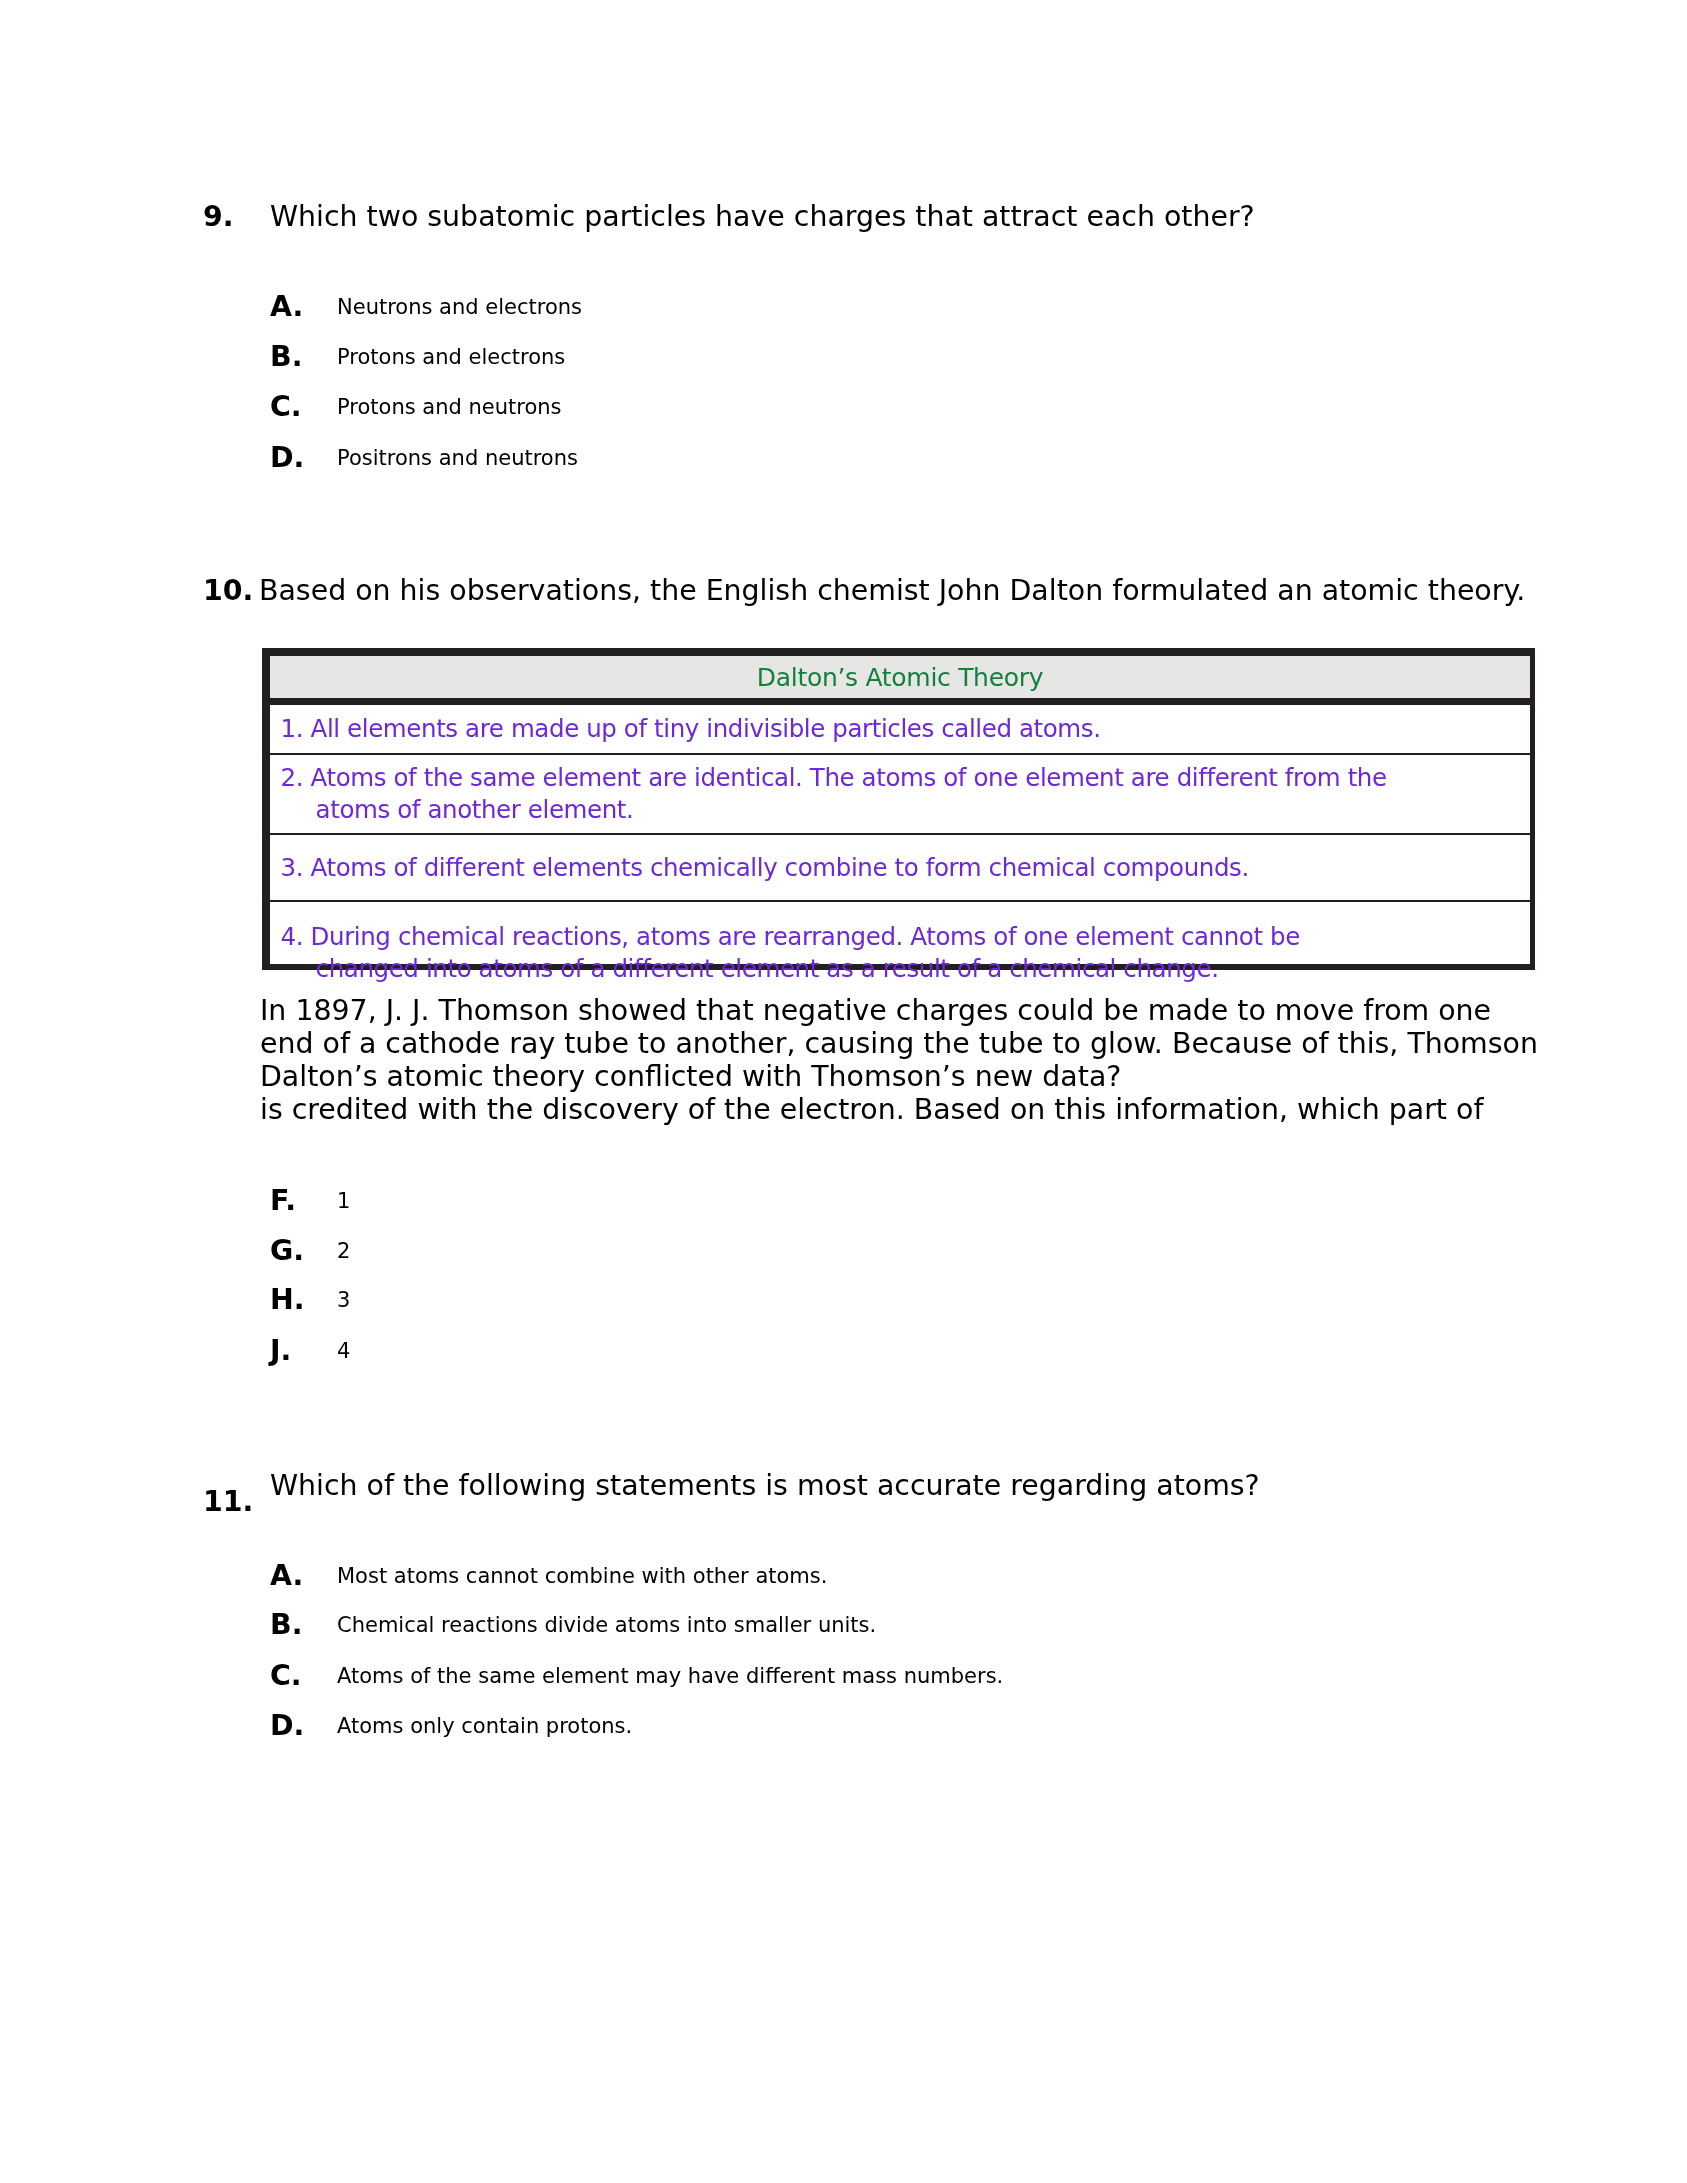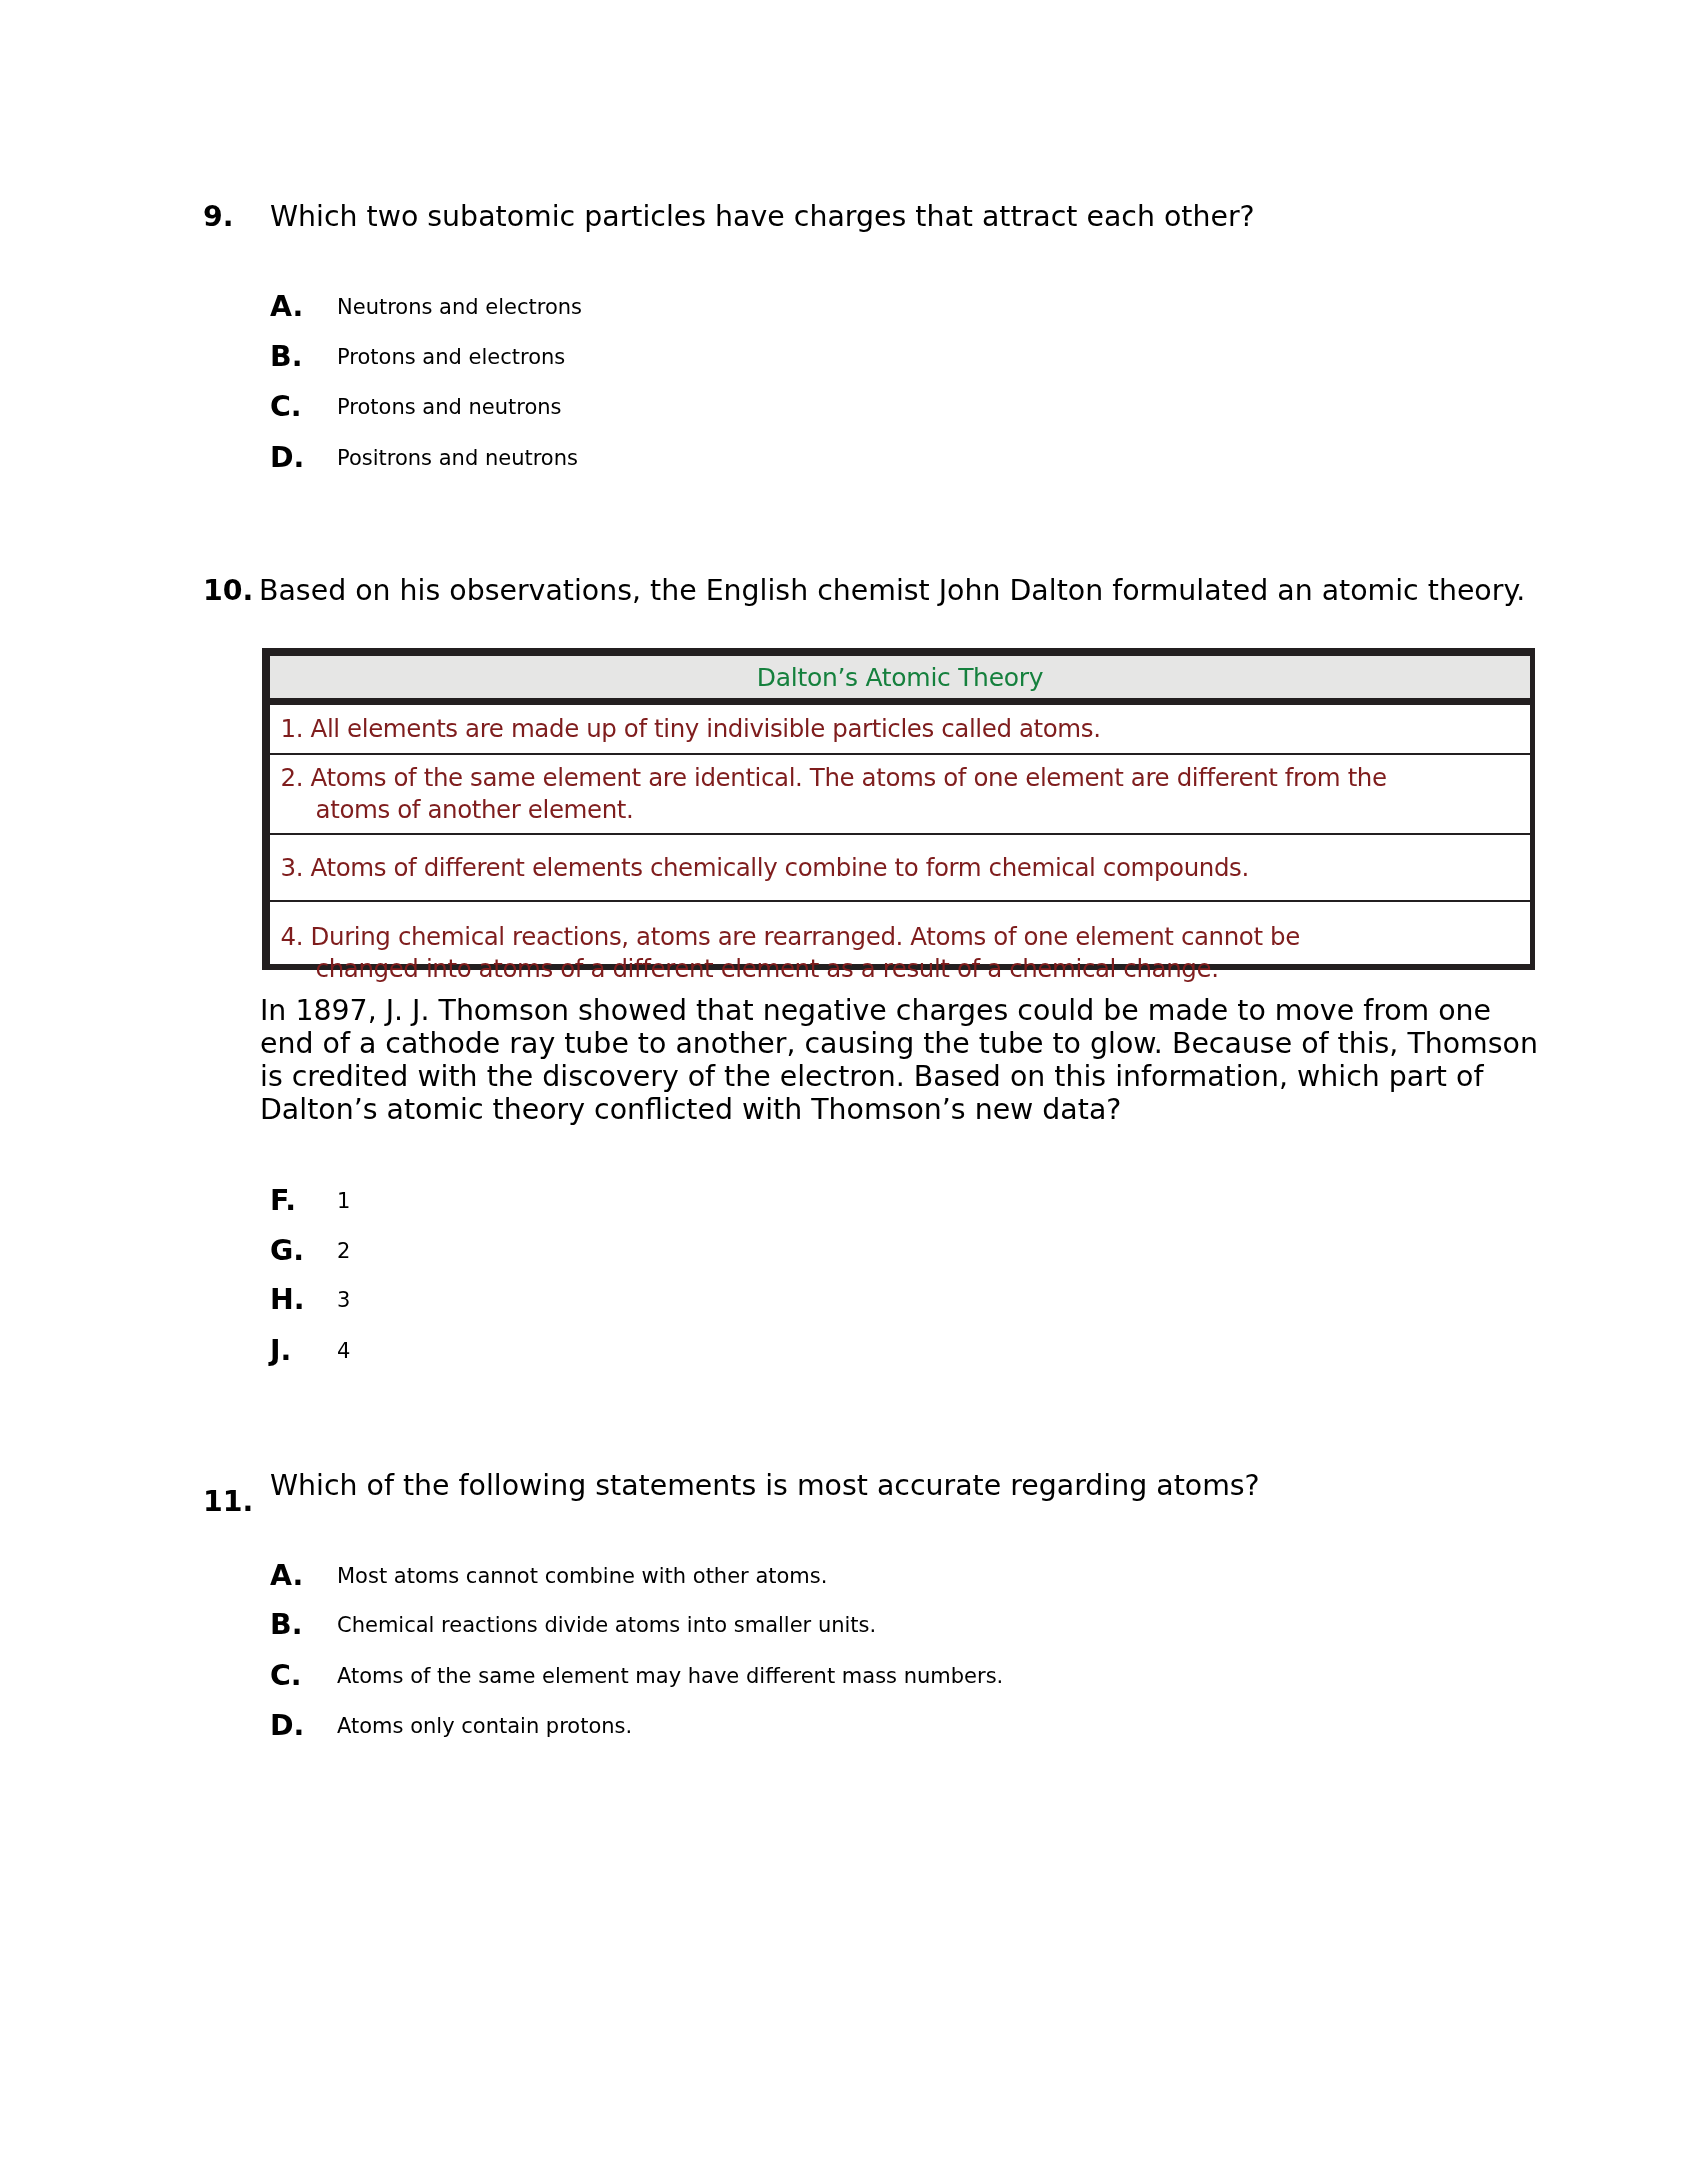--- a/index.html
+++ b/index.html
@@ -10,21 +10,21 @@
   .qnum { font-weight:bold; font-size:28.4px; line-height:34px; }
   .opt-letter { font-weight:bold; font-size:28.4px; line-height:34px; }
   .opt-text { font-size:21px; line-height:34px; }
 
   .table { position:absolute; left:262px; top:648px; width:1273px; height:322px;
            box-sizing:border-box; border:8px solid #231f20; border-right-width:5.3px; border-bottom-width:6px; background:#fff; }
   .thead { background:#e6e6e5; height:42px; border-bottom:7.3px solid #231f20; box-sizing:content-box;
            display:flex; align-items:center; justify-content:center;
            font-family:"DejaVu Sans", sans-serif; font-size:25px; color:#15803d; letter-spacing:-0.3px; }
   .trow { border-bottom:2px solid #231f20; box-sizing:border-box; padding:0 0 0 10.6px;
-          font-family:"DejaVu Sans", sans-serif; font-size:24.5px; line-height:32px; color:#7f1d1d; letter-spacing:-0.4px;
+          font-family:"DejaVu Sans", sans-serif; font-size:24.5px; line-height:32px; color:#6d28d9; letter-spacing:-0.4px;
           display:flex; flex-direction:column; justify-content:center; }
   .trow:last-child { border-bottom:none; }
   .trow .line2 { padding-left:35px; }
   .para { position:absolute; left:260px; top:994px; width:1297px;
           font-size:28.4px; line-height:33px; }
   .para div { white-space:nowrap; }
 </style>
 </head>
 <body>
 
@@ -68,22 +68,22 @@
     </div>
     <div class="trow" style="height:102px;">
       <div>4. During chemical reactions, atoms are rearranged. Atoms of one element cannot be</div>
       <div class="line2">changed into atoms of a different element as a result of a chemical change.</div>
     </div>
   </div>
 
   <div class="para">
     <div>In 1897, J. J. Thomson showed that negative charges could be made to move from one</div>
     <div>end of a cathode ray tube to another, causing the tube to glow. Because of this, Thomson</div>
+    <div>Dalton’s atomic theory conflicted with Thomson’s new data?</div>
     <div>is credited with the discovery of the electron. Based on this information, which part of</div>
-    <div>Dalton’s atomic theory conflicted with Thomson’s new data?</div>
   </div>
 
   <div>
     <div class="abs opt-letter" style="left:270px; top:1184px;">F.</div>
     <div class="abs opt-text" style="left:337px; top:1184px;">1</div>
   </div>
   <div>
     <div class="abs opt-letter" style="left:270px; top:1234px;">G.</div>
     <div class="abs opt-text" style="left:337px; top:1234px;">2</div>
   </div>

